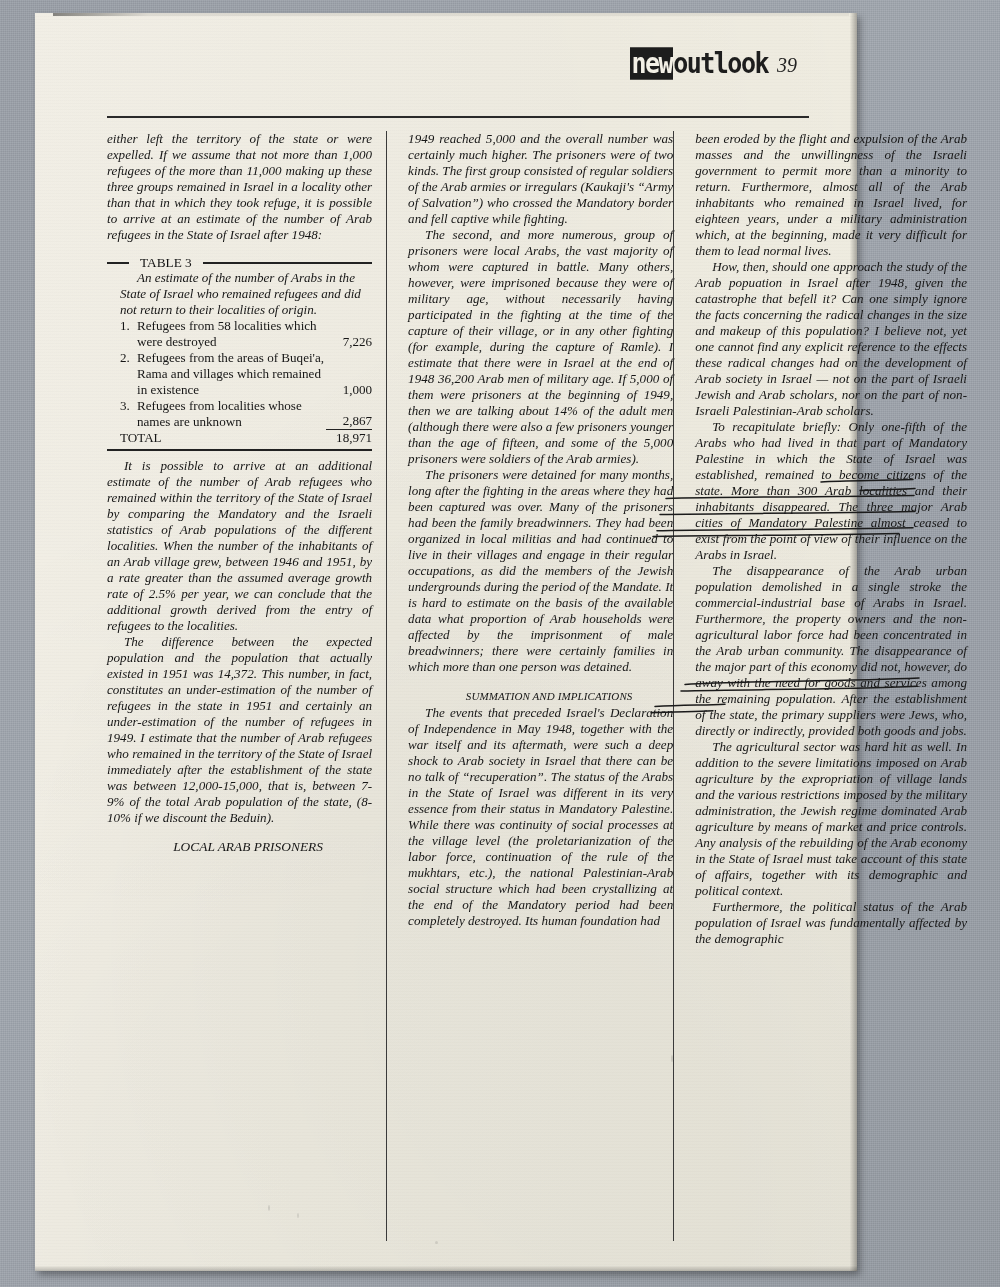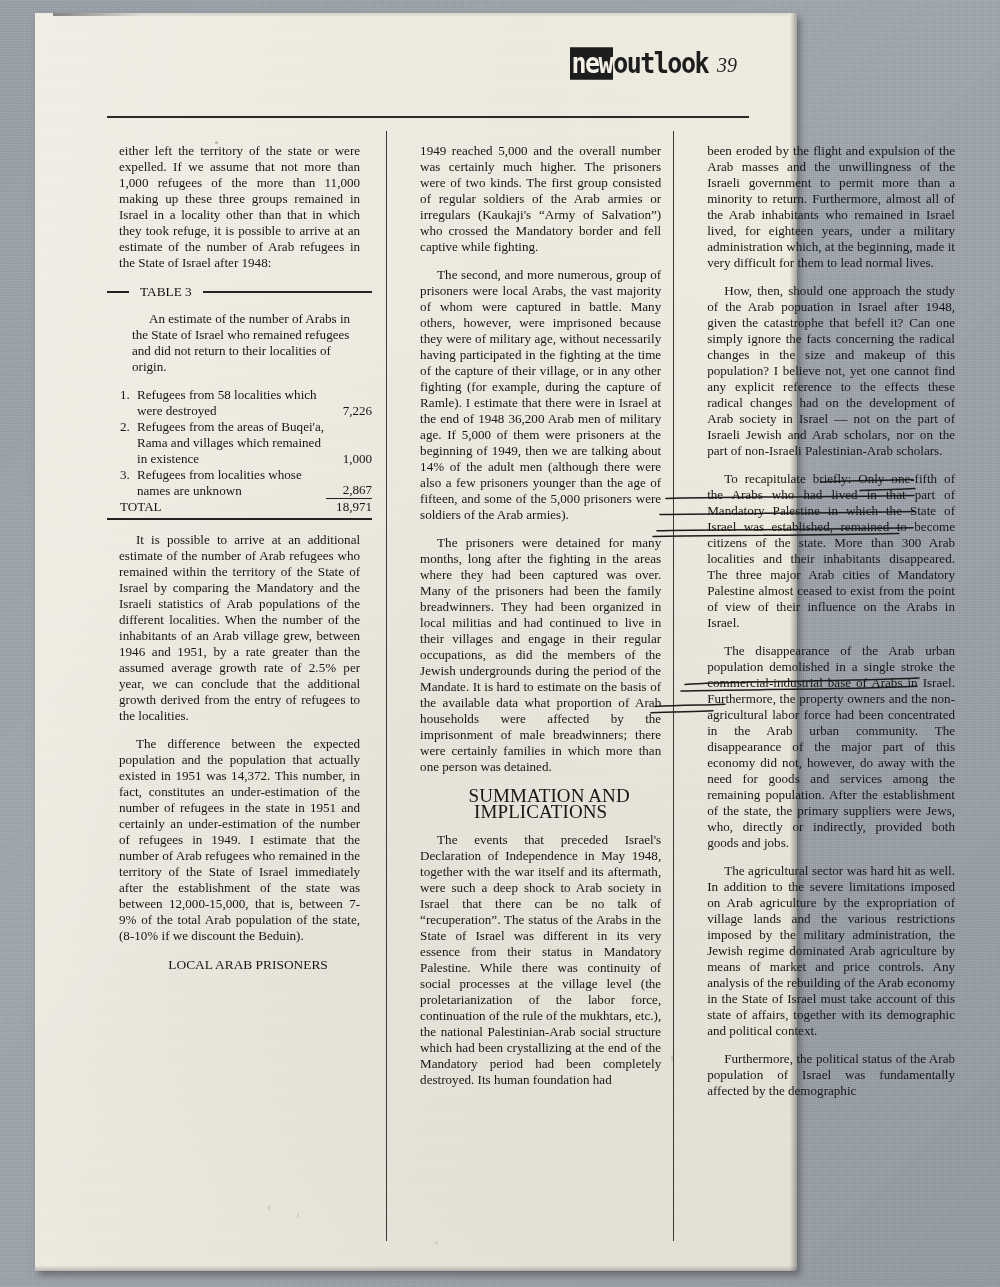--- a/index.html
+++ b/index.html
@@ -15,21 +15,21 @@
   .backdrop{
     position:absolute;inset:0;
     background:
       repeating-linear-gradient(0deg, rgba(255,255,255,.035) 0 1px, rgba(0,0,0,.035) 1px 2px),
       repeating-linear-gradient(90deg, rgba(255,255,255,.03) 0 1px, rgba(0,0,0,.03) 1px 2px),
       linear-gradient(135deg,#9ba1a9 0%,#a2a8b0 40%,#969ca4 100%);
   }
   
   .page{
     position:absolute;
-    left:35px;top:13px;width:762px;height:1258px;
+    left:35px;top:13px;width:822px;height:1258px;
     background:#f3f0e6;
     box-shadow:3px 4px 7px rgba(0,0,0,.34);
   }
   .page-tex{
     position:absolute;inset:0;
     background:
       radial-gradient(circle at 18% 12%, rgba(0,0,0,.018) 0 30%, transparent 60%),
       radial-gradient(circle at 82% 75%, rgba(0,0,0,.02) 0 30%, transparent 62%),
       radial-gradient(circle at 45% 95%, rgba(0,0,0,.03) 0 25%, transparent 60%),
       repeating-linear-gradient(0deg, rgba(0,0,0,.012) 0 1px, transparent 1px 3px),
@@ -92,26 +92,26 @@
     line-height:16.0px;
     color:#161616;
     text-align:justify;
     position:relative;
     hyphens:manual;
   }
   .col.c2,.col.c3{padding-left:21px;}
   .col.c1{padding-right:14px;}
   .col.c2{border-left:1.6px solid #3a3a3a;}
   .col.c3{border-left:1.6px solid #3a3a3a;width:283px;}
-  .col p{margin:12px;text-indent:17px;}
+  .col p{margin:0;text-indent:17px;font-style:italic;}
   .col p.noind{text-indent:0;}
   .sec-head{
     text-indent:0;
     text-align:center;
-    font-size:19px;
+    font-size:11px;
     margin-top:13px !important;
     margin-bottom:1px !important;
     letter-spacing:.1px;
   }
   .sec-head-l{
     text-indent:0;
     text-align:center;
     font-size:13.4px;
     margin-top:13px !important;
     margin-bottom:1px !important;

